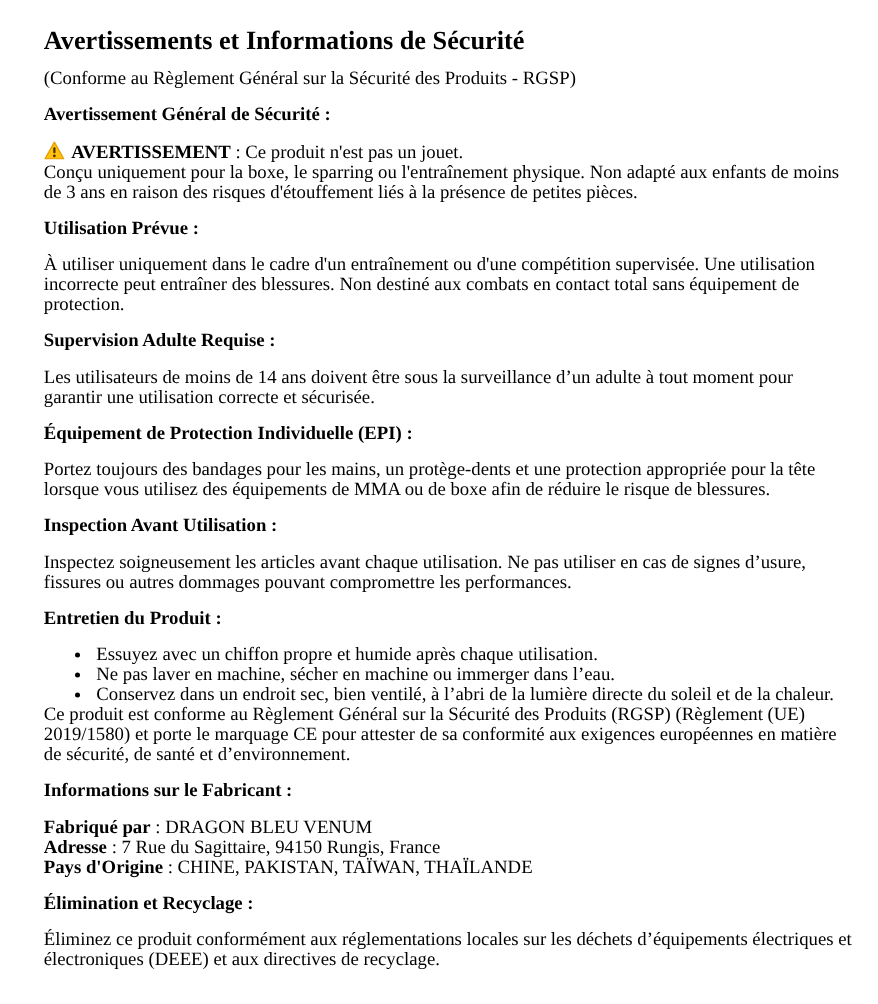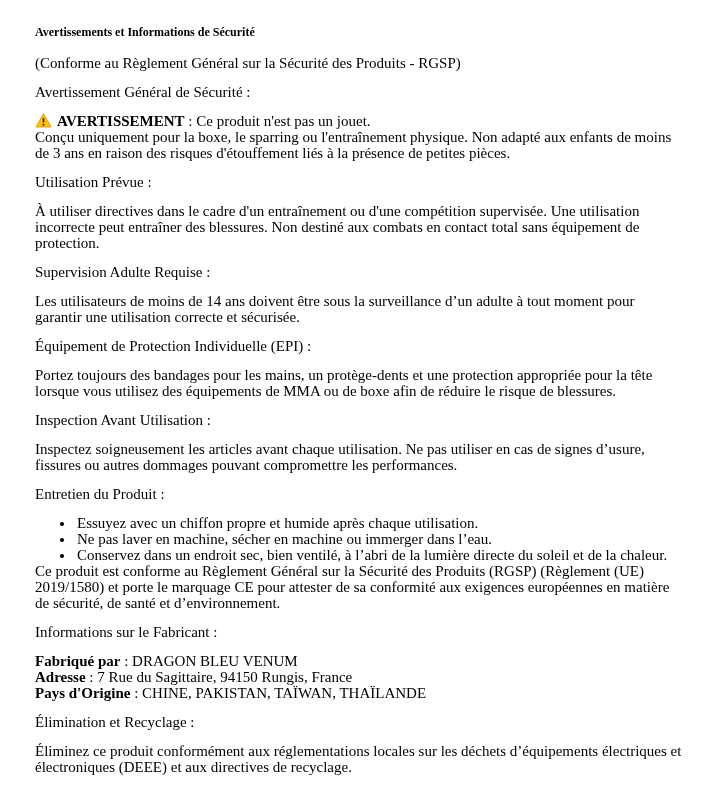--- a/index.html
+++ b/index.html
@@ -8,31 +8,31 @@
     width: 702px;
     height: 803px;
     overflow: hidden;
     color: #000000;
     font-family: "Liberation Serif", "DejaVu Serif", serif;
   }
   .doc {
     padding: 22px 20px 20px 35px;
   }
   h1 {
-    font-size: 12px;
+    font-size: 21px;
     line-height: 20px;
     font-weight: bold;
     margin: 0 0 13px 0;
   }
   .subtitle, p, h2, ul, .field-line {
     font-size: 15px;
     line-height: 16px;
   }
   .subtitle { margin: 0 0 13px 0; font-weight: normal; }
-  h2 { font-weight: normal; margin: 0 0 13px 0; }
+  h2 { font-weight: bold; margin: 0 0 13px 0; }
   p  { margin: 0 0 13px 0; }
   ul {
     margin: 0;               
     padding-left: 40px;
     list-style: disc;
   }
   li { padding-left: 2px; }
   .warn-icon {
     display: inline-block;
     vertical-align: -2px;
@@ -56,21 +56,21 @@
   <p>
     <span class="warn-icon"><svg width="17" height="15" viewBox="0 0 24 22" aria-hidden="true">
           <path d="M12 1 L23 20.5 H1 Z" fill="#FFC10E" stroke="#E39B00" stroke-width="1.4" stroke-linejoin="round"></path>
           <rect x="10.7" y="7" width="2.6" height="7.2" rx="1.3" fill="#4a3000"></rect>
           <circle cx="12" cy="17.2" r="1.6" fill="#4a3000"></circle>
         </svg></span><strong>AVERTISSEMENT</strong><span> : Ce produit n'est pas un jouet.</span><br>
     <span>Conçu uniquement pour la boxe, le sparring ou l'entraînement physique. Non adapté aux enfants de moins de 3 ans en raison des risques d'étouffement liés à la présence de petites pièces.</span>
   </p>
 
   <h2>Utilisation Prévue :</h2>
-  <p>À utiliser directives dans le cadre d'un entraînement ou d'une compétition supervisée. Une utilisation incorrecte peut entraîner des blessures. Non destiné aux combats en contact total sans équipement de protection.</p>
+  <p>À utiliser uniquement dans le cadre d'un entraînement ou d'une compétition supervisée. Une utilisation incorrecte peut entraîner des blessures. Non destiné aux combats en contact total sans équipement de protection.</p>
 
   <h2>Supervision Adulte Requise :</h2>
   <p>Les utilisateurs de moins de 14 ans doivent être sous la surveillance d’un adulte à tout moment pour garantir une utilisation correcte et sécurisée.</p>
 
   <h2>Équipement de Protection Individuelle (EPI) :</h2>
   <p>Portez toujours des bandages pour les mains, un protège-dents et une protection appropriée pour la tête lorsque vous utilisez des équipements de MMA ou de boxe afin de réduire le risque de blessures.</p>
 
   <h2>Inspection Avant Utilisation :</h2>
   <p>Inspectez soigneusement les articles avant chaque utilisation. Ne pas utiliser en cas de signes d’usure, fissures ou autres dommages pouvant compromettre les performances.</p>
 

